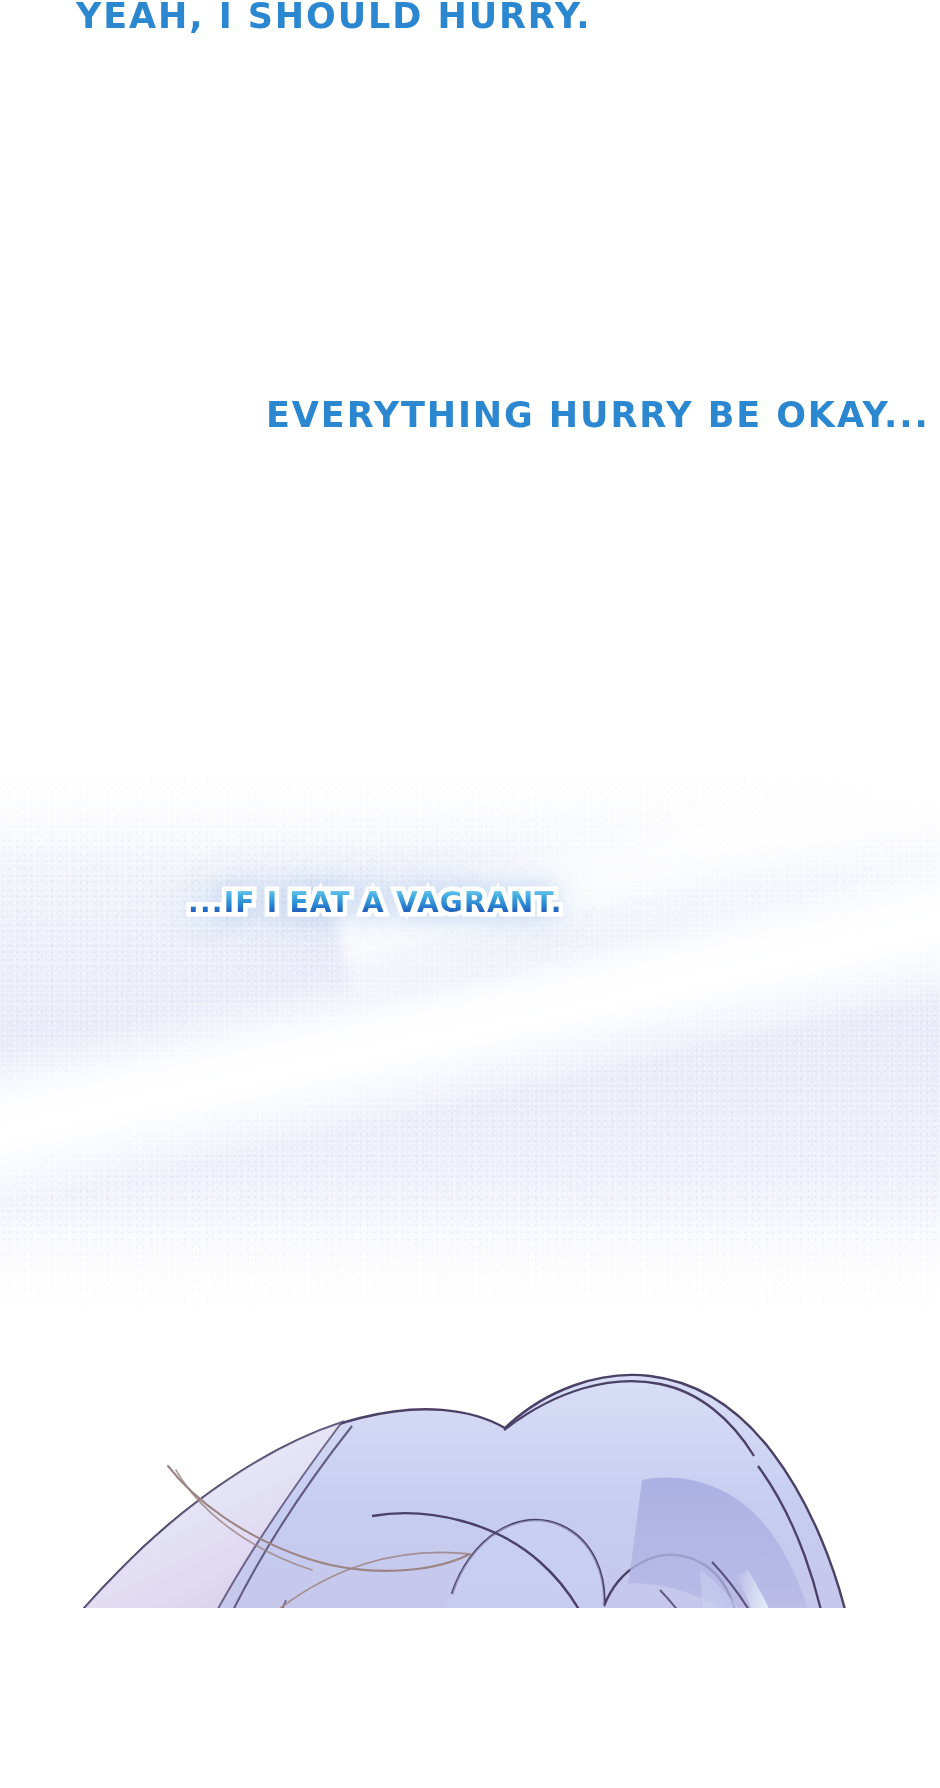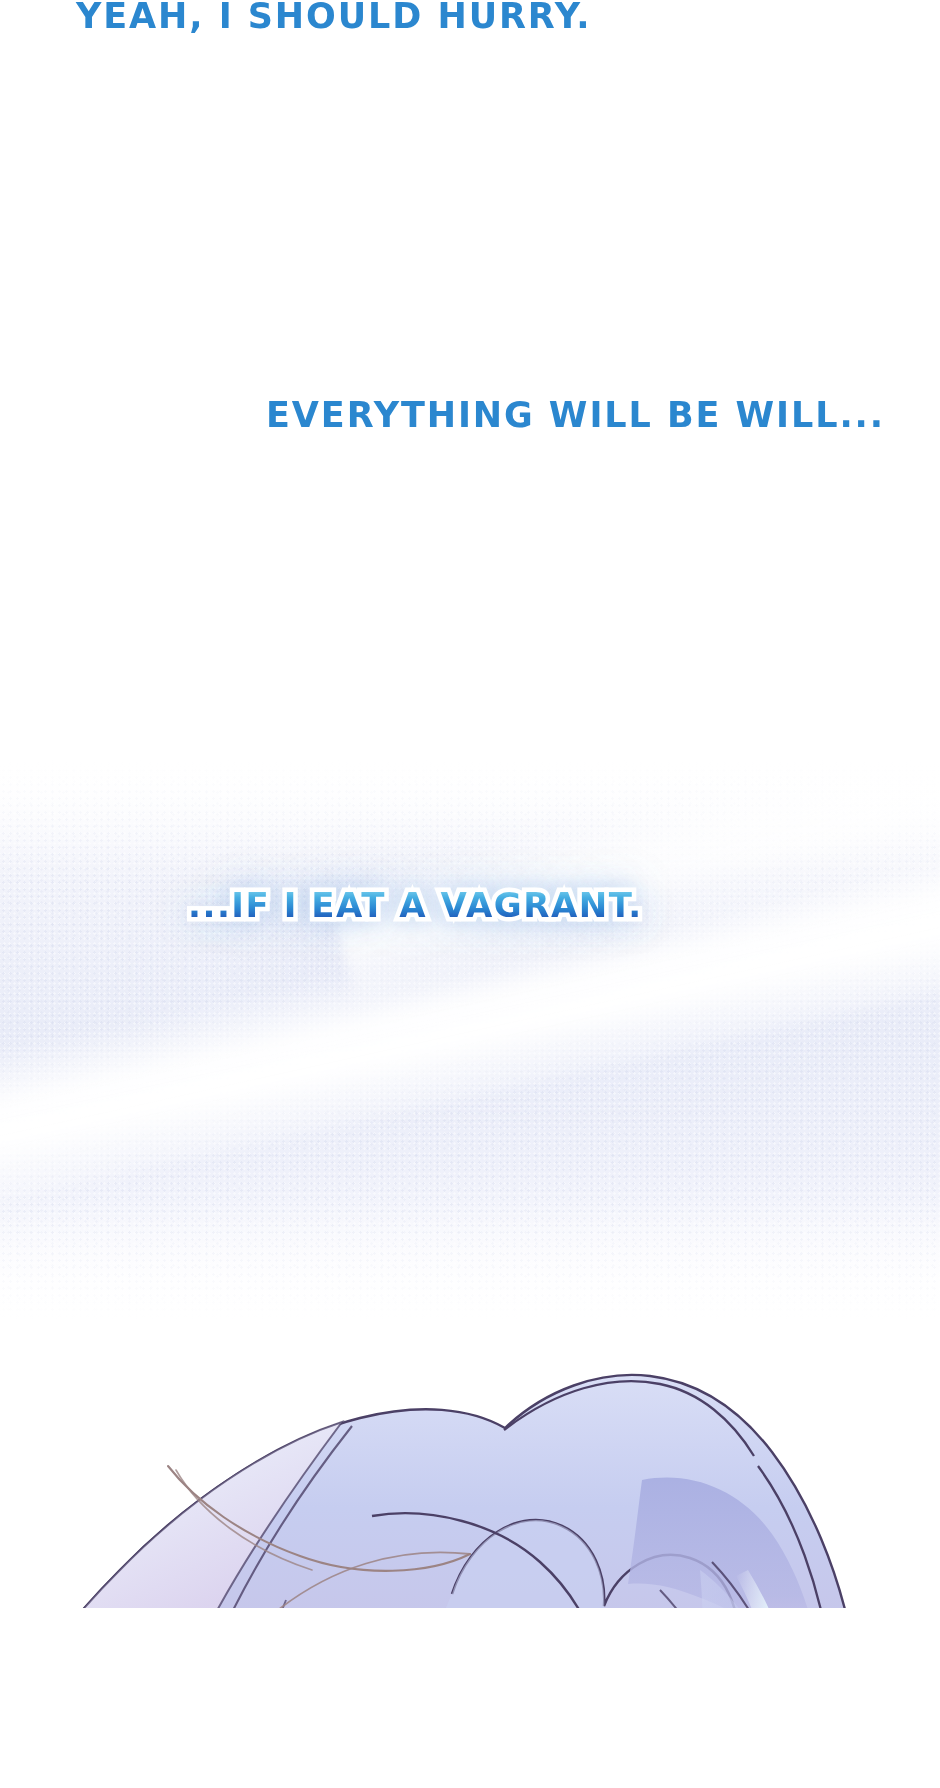--- a/index.html
+++ b/index.html
@@ -107,21 +107,21 @@
     font-family: "DejaVu Sans", sans-serif;
     font-weight: 600;
   }
   #line-1 { left: 76px;  top: -2px; }
   #line-2 { left: 266px; top: 397px; }
 
   
   #line-3 {
     left: 188px;
     top: 888px;
-    font-size: 34px;
+    font-size: 28px;
     font-family: "DejaVu Sans", sans-serif;
     font-weight: 700;
     letter-spacing: 0.045em;
   }
   #line-3 .glow-outer,
   #line-3 .glow-fill {
     display: block;
   }
   #line-3 .stack {
     position: relative;
@@ -172,21 +172,21 @@
     <div class="snow-haze"></div>
     <div class="snow-grain"></div>
     <div class="snow-ridge"></div>
     <div class="snow-ridge second"></div>
     <div class="snow-fade-top"></div>
     <div class="snow-fade-bottom"></div>
   </div>
 
   <div id="line-1" class="caption plain">YEAH, I SHOULD HURRY.</div>
 
-  <div id="line-2" class="caption plain">EVERYTHING WILL BE WILL...</div>
+  <div id="line-2" class="caption plain">EVERYTHING HURRY BE OKAY...</div>
 
   <div id="line-3" class="caption">
     <span class="stack">
       <span class="glow-outer">...IF I EAT A VAGRANT.</span>
       <span class="glow-fill">...IF I EAT A VAGRANT.</span>
     </span>
   </div>
 
   <div class="hair-wrap">
     <svg width="940" height="518" viewBox="0 0 940 518" xmlns="http://www.w3.org/2000/svg">

